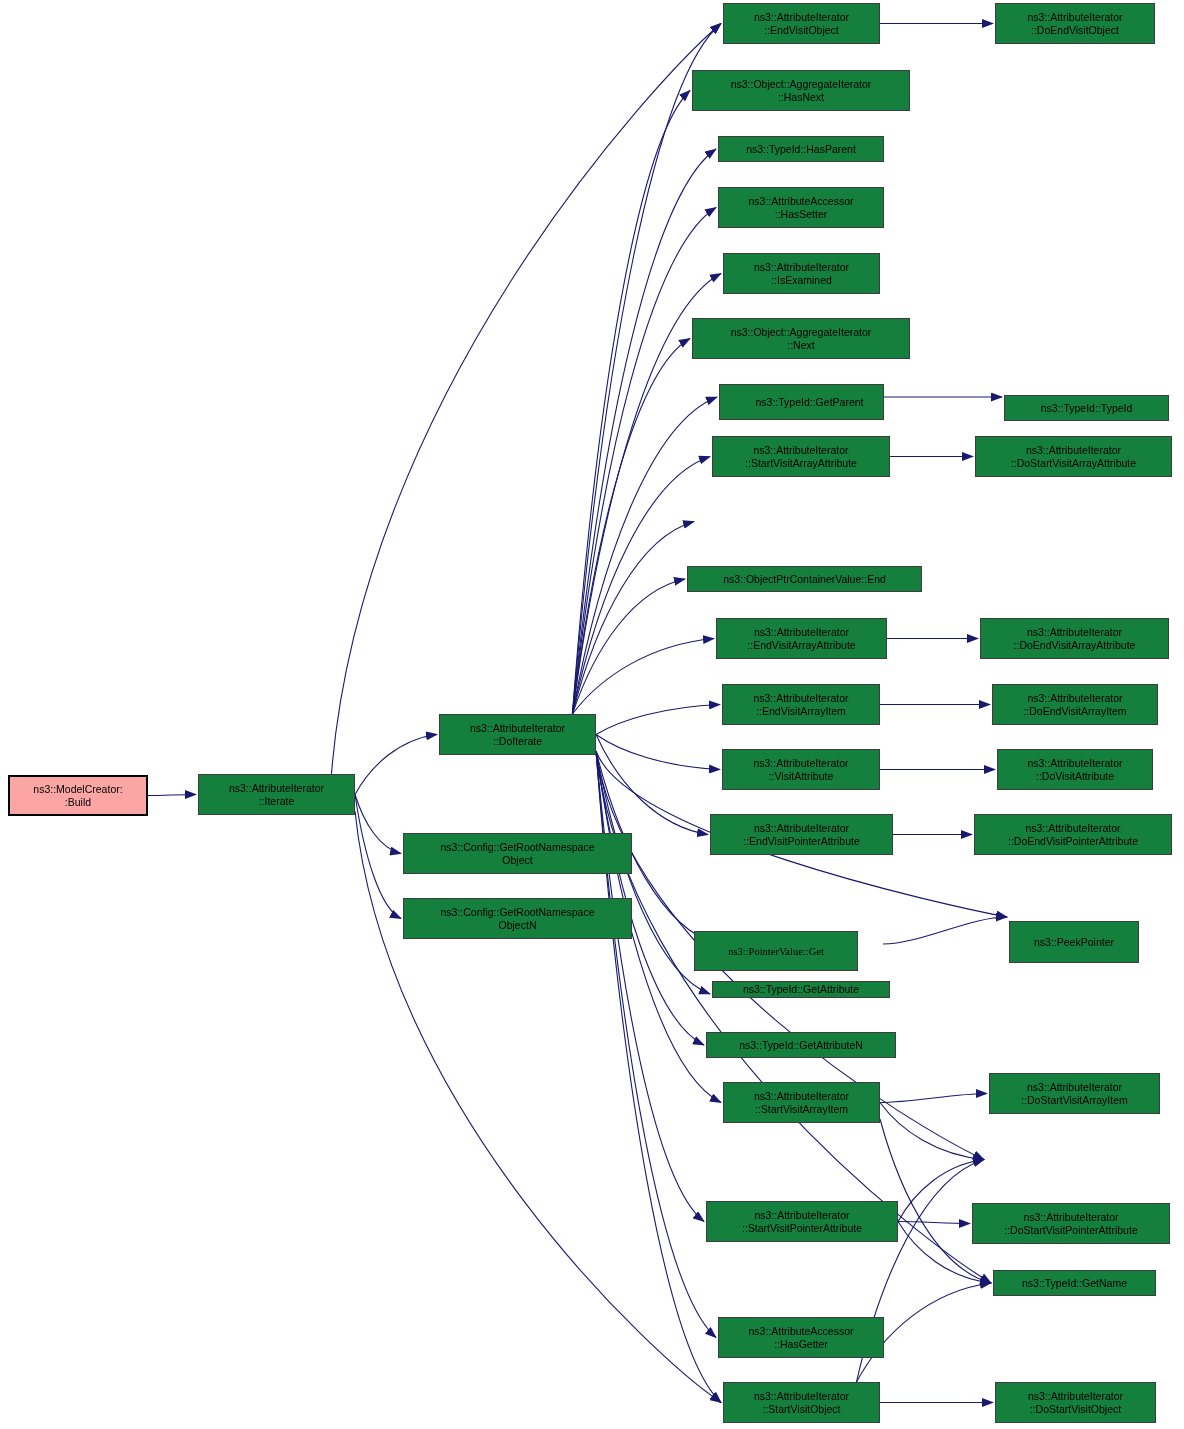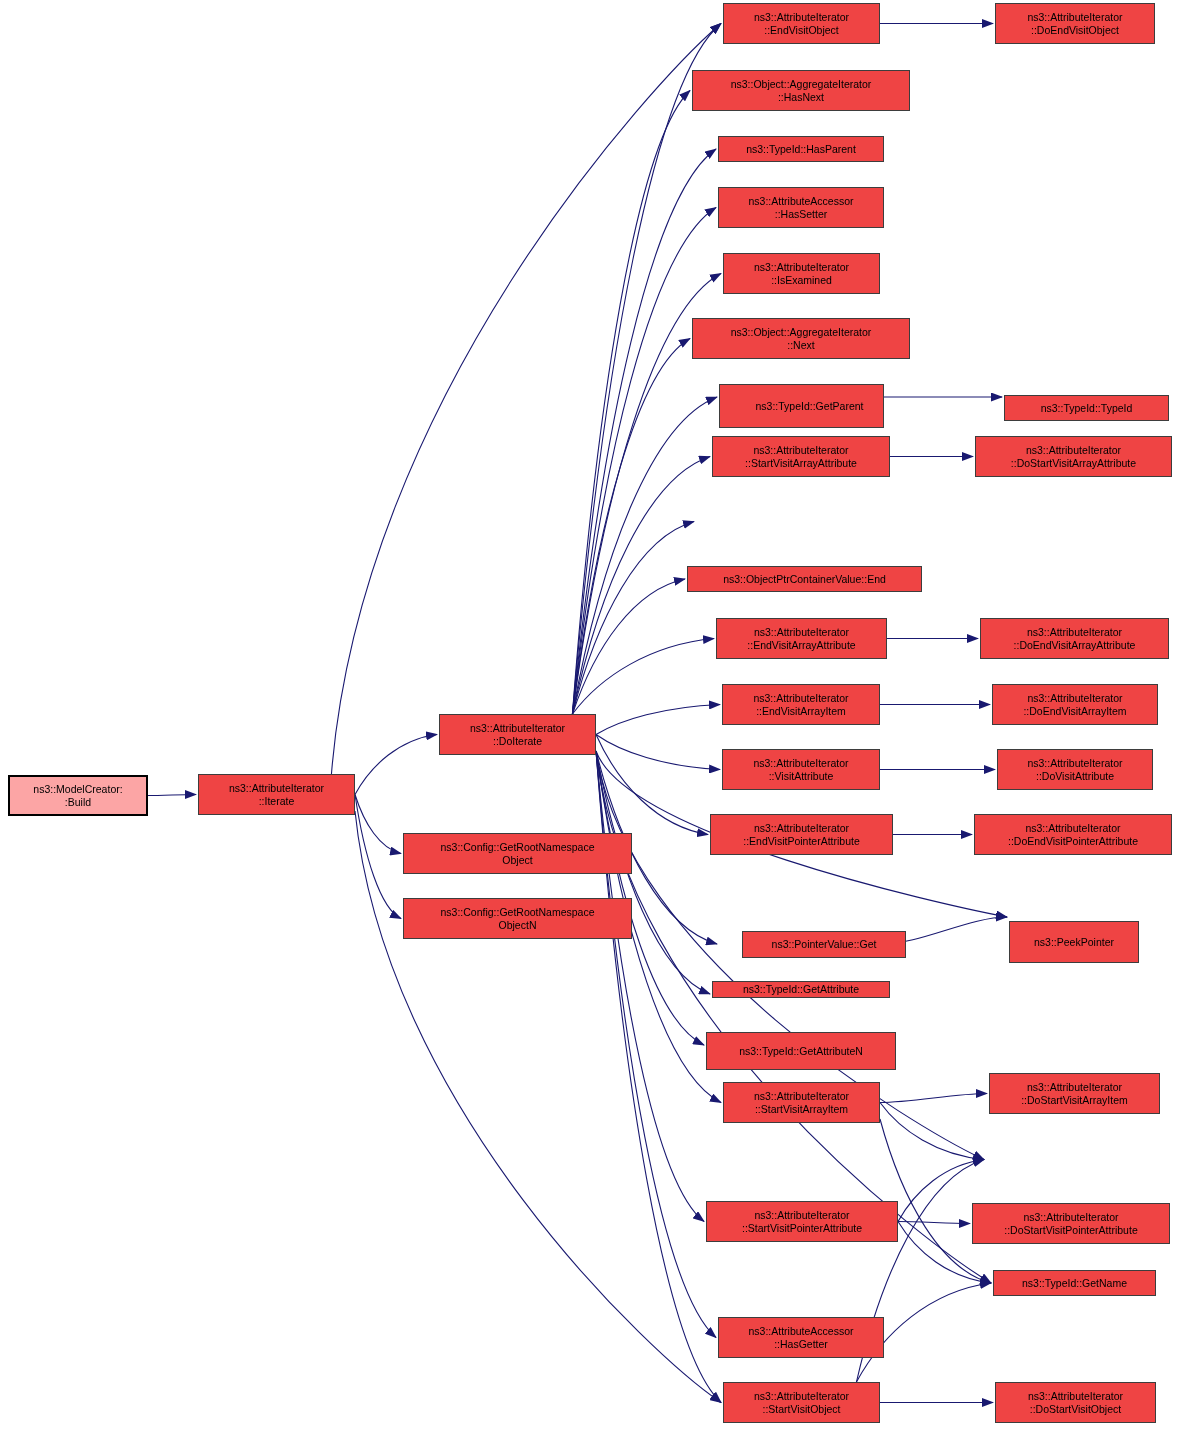--- a/index.html
+++ b/index.html
@@ -1,19 +1,19 @@
 <!DOCTYPE html>
 <html><head>
 <meta charset="utf-8">
 <style>
   html,body{margin:0;padding:0;background:#ffffff;}
   #stage{position:relative;width:1184px;height:1429px;background:#ffffff;overflow:hidden;
          font-family:"Liberation Sans", sans-serif;}
   #edge-layer{position:absolute;left:0;top:0;}
-  .node{position:absolute;box-sizing:border-box;background:#ef4444;border:1px solid #3d3d3d;
+  .node{position:absolute;box-sizing:border-box;background:#15803d;border:1px solid #3d3d3d;
         display:flex;flex-direction:column;align-items:center;justify-content:center;
         font-size:10.5px;line-height:13px;color:#000;white-space:nowrap;cursor:pointer;}
   .node.start{background:#fca5a5;border:2px solid #000000;}
   .nl{display:block;text-align:center;}
 </style>
 </head>
 <body>
 
 <div id="stage">
     <svg id="edge-layer" width="1184" height="1429">
@@ -110,21 +110,21 @@
       <span class="nl">::HasSetter</span>
     </div>
     <div class="node" style="left: 723px; top: 253px; width: 157px; height: 41px;">
       <span class="nl">ns3::AttributeIterator</span>
       <span class="nl">::IsExamined</span>
     </div>
     <div class="node" style="left: 692px; top: 318px; width: 218px; height: 41px;">
       <span class="nl">ns3::Object::AggregateIterator</span>
       <span class="nl">::Next</span>
     </div>
-    <div class="node" style="left: 719px; top: 384px; width: 165px; height: 44px; padding-left: 16px;">
+    <div class="node" style="left: 719px; top: 384px; width: 165px; height: 36px; padding-left: 16px;">
       <span class="nl">ns3::TypeId::GetParent</span>
     </div>
     <div class="node" style="left: 1004px; top: 395px; width: 165px; height: 26px;">
       <span class="nl">ns3::TypeId::TypeId</span>
     </div>
     <div class="node" style="left: 712px; top: 436px; width: 178px; height: 41px;">
       <span class="nl">ns3::AttributeIterator</span>
       <span class="nl">::StartVisitArrayAttribute</span>
     </div>
     <div class="node" style="left: 975px; top: 436px; width: 197px; height: 41px;">
@@ -162,27 +162,27 @@
       <span class="nl">ns3::AttributeIterator</span>
       <span class="nl">::EndVisitPointerAttribute</span>
     </div>
     <div class="node" style="left: 974px; top: 814px; width: 198px; height: 41px;">
       <span class="nl">ns3::AttributeIterator</span>
       <span class="nl">::DoEndVisitPointerAttribute</span>
     </div>
     <div class="node" style="left: 1009px; top: 904px; width: 130px; height: 42px; margin-top: 17px;">
       <span class="nl">ns3::PeekPointer</span>
     </div>
-    <div class="node" style="left: 742px; top: 931px; width: 164px; height: 27px;">
+    <div class="node" style="left: 694px; top: 931px; width: 164px; height: 40px; font-family: Liberation Serif, serif;">
       <span class="nl">ns3::PointerValue::Get</span>
     </div>
     <div class="node" style="left: 712px; top: 981px; width: 178px; height: 17px;">
       <span class="nl">ns3::TypeId::GetAttribute</span>
     </div>
-    <div class="node" style="left: 706px; top: 1032px; width: 190px; height: 38px;">
+    <div class="node" style="left: 706px; top: 1032px; width: 190px; height: 26px;">
       <span class="nl">ns3::TypeId::GetAttributeN</span>
     </div>
     <div class="node" style="left: 723px; top: 1082px; width: 157px; height: 41px;">
       <span class="nl">ns3::AttributeIterator</span>
       <span class="nl">::StartVisitArrayItem</span>
     </div>
     <div class="node" style="left: 989px; top: 1073px; width: 171px; height: 41px;">
       <span class="nl">ns3::AttributeIterator</span>
       <span class="nl">::DoStartVisitArrayItem</span>
     </div>

